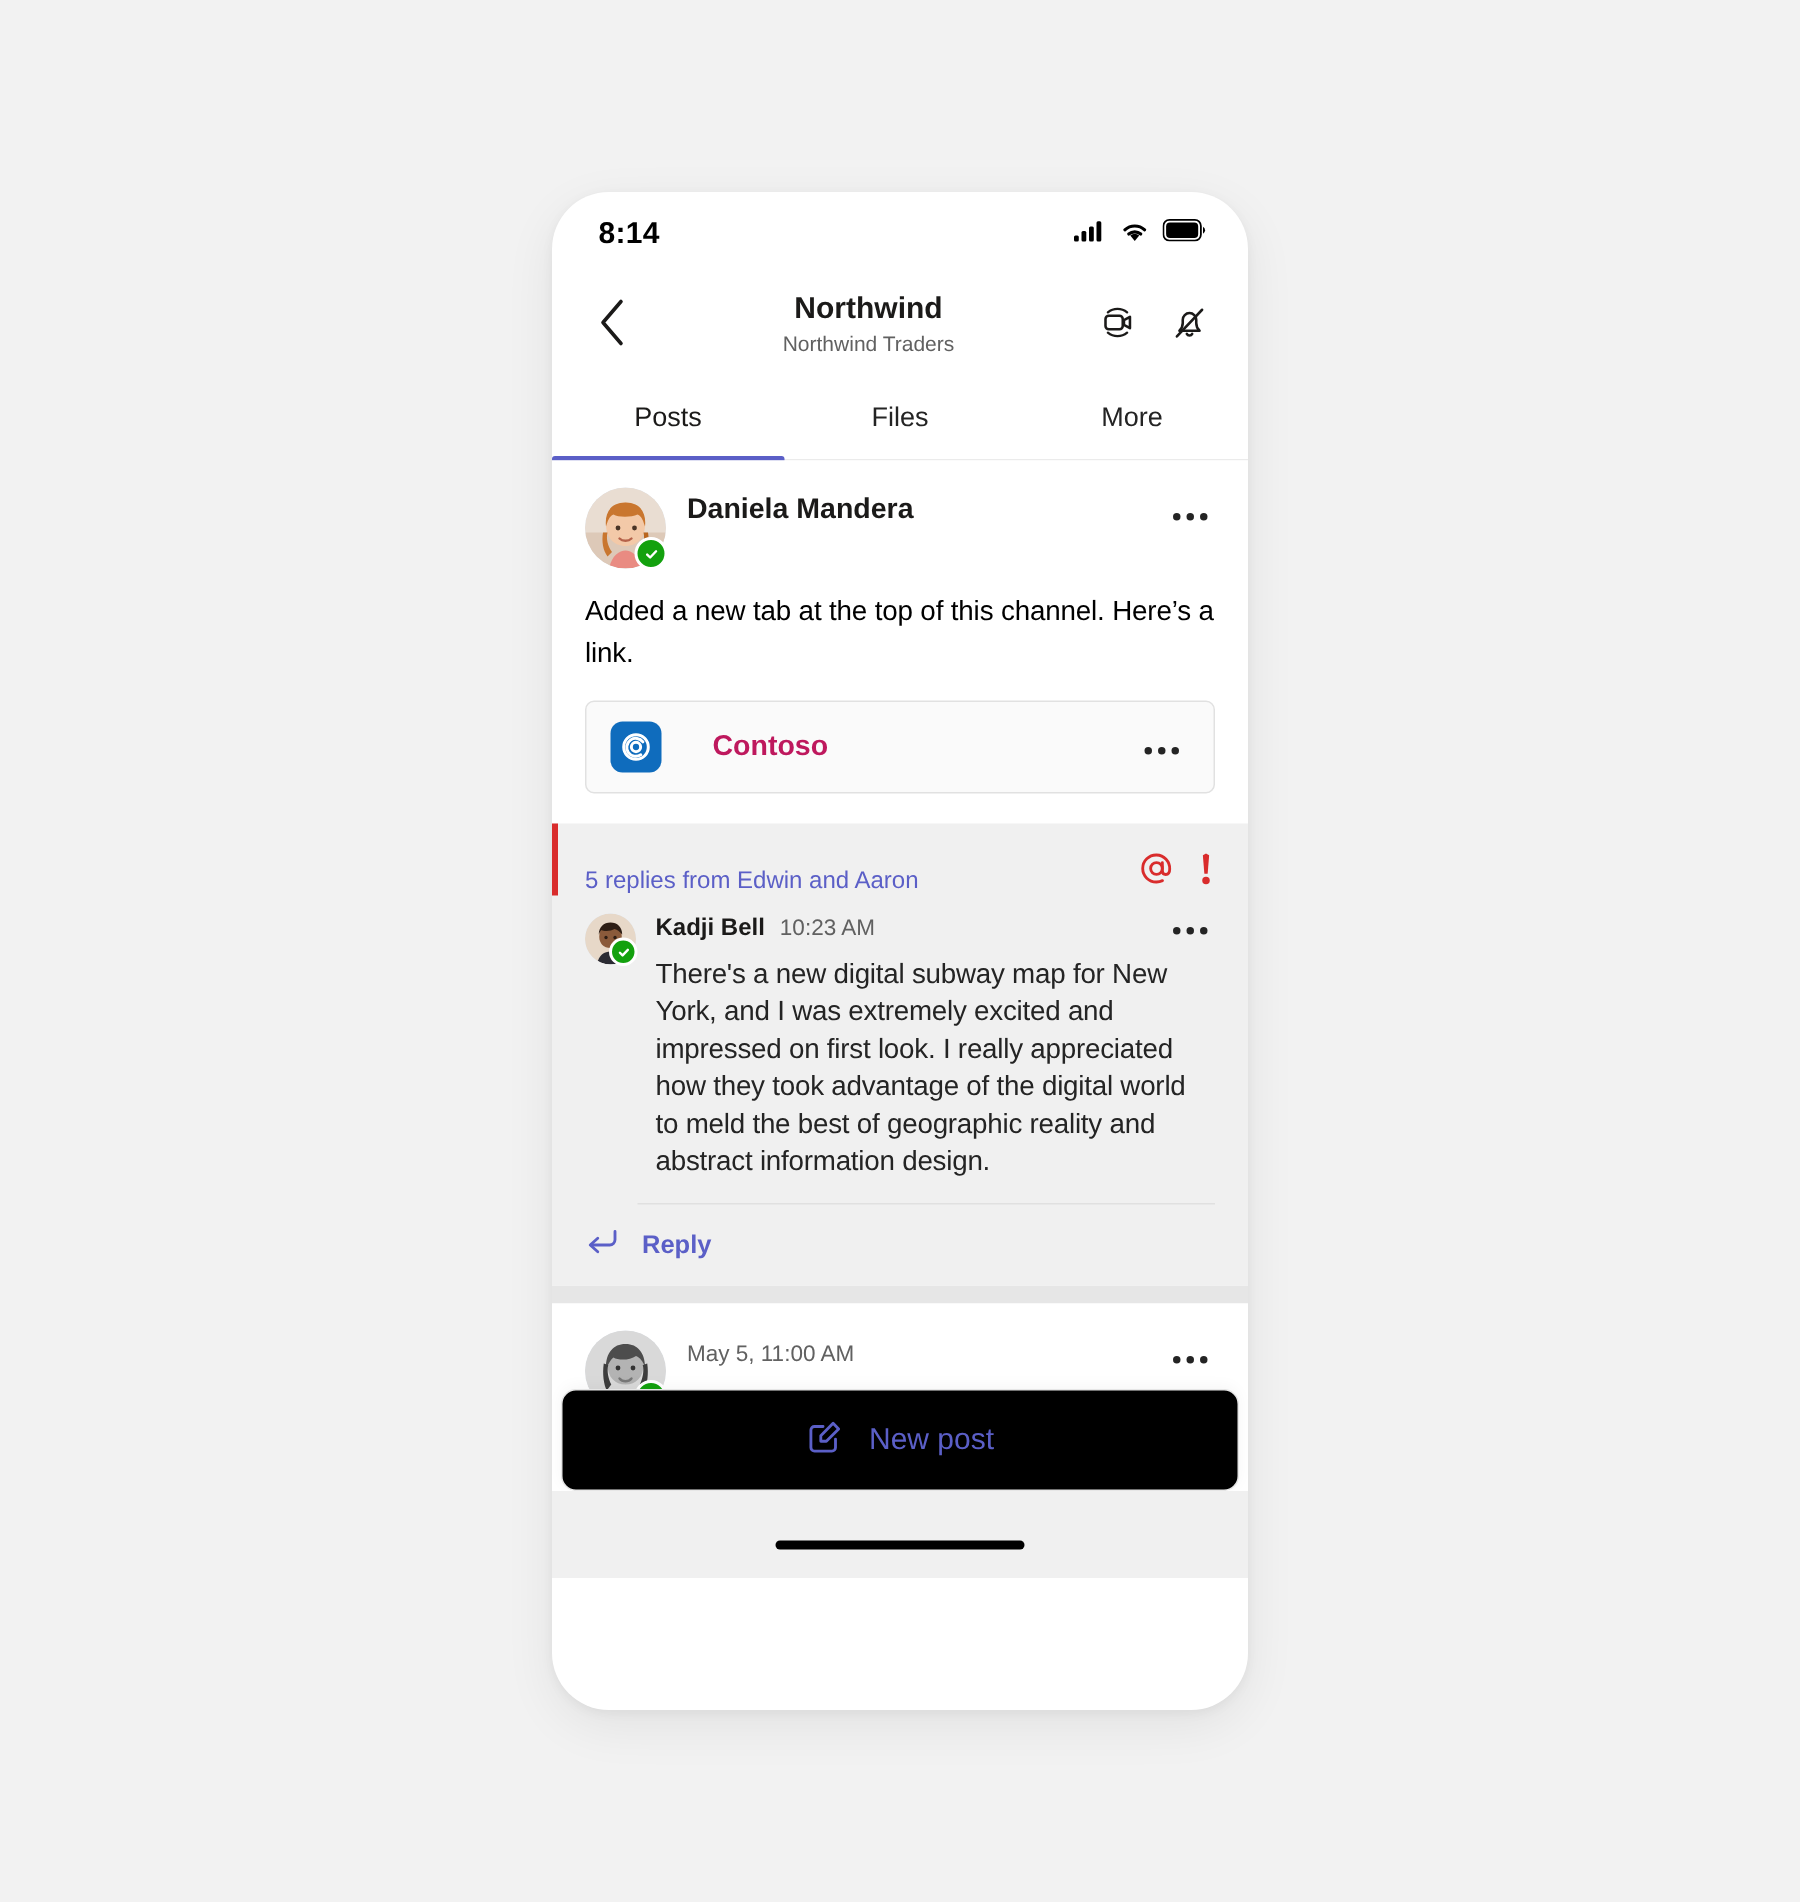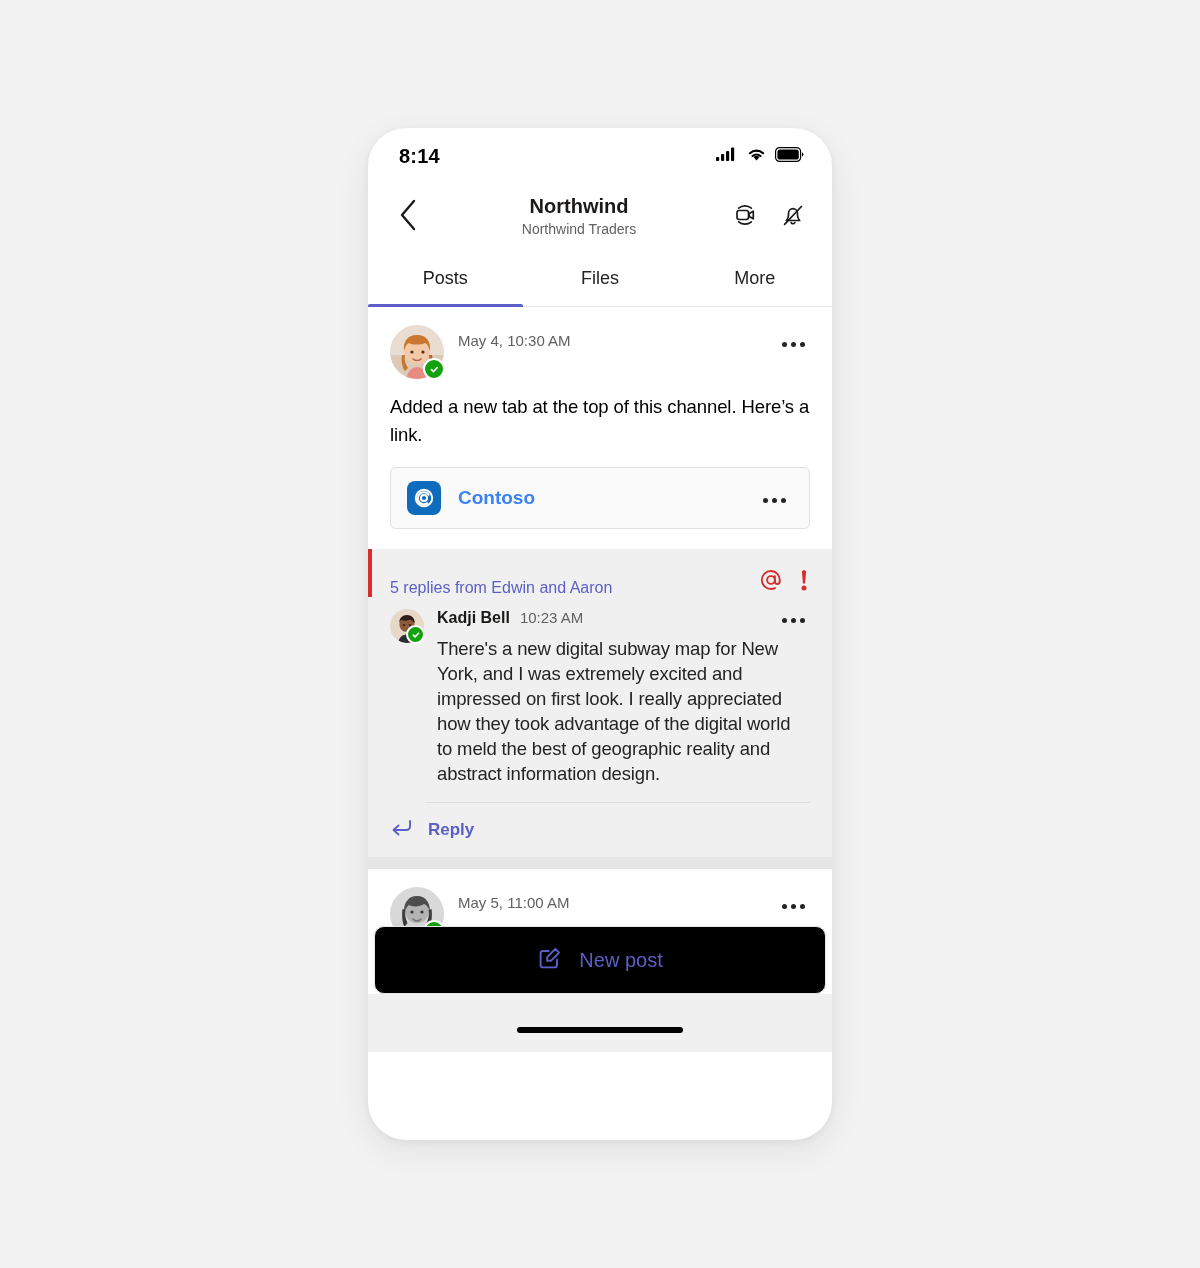--- a/index.html
+++ b/index.html
@@ -252,22 +252,23 @@
     background: #0f6cbd;
     display: flex;
     align-items: center;
     justify-content: center;
     flex: 0 0 auto;
   }
   .card-title {
     flex: 1 1 auto;
     font-size: 19px;
     font-weight: bold;
-    color: #3b82f6;
+    color: #be185d;
     padding-left: 17px;
+    margin-left: 17px;
   }
 
   
   .replies {
     background: #f0f0f0;
     position: relative;
   }
   .replies-head {
     height: 48px;
     display: flex;
@@ -504,21 +505,21 @@
               </svg>
             </div>
             <div class="presence">
               <svg width="9" height="9" viewBox="0 0 10 10">
                 <path d="M1.6 5.2l2.2 2.2 4.4-4.6" stroke="#fff" stroke-width="1.8" fill="none" stroke-linecap="round" stroke-linejoin="round"></path>
               </svg>
             </div>
           </div>
 
           <div class="name-block">
-            <div class="timestamp">May 4, 10:30 AM</div>
+            <div class="author">Daniela Mandera</div>
           </div>
 
           <div class="more-btn">
             <span class="dots">
                 <i></i>
                 <i></i>
                 <i></i>
               </span>
           </div>
         </div>

